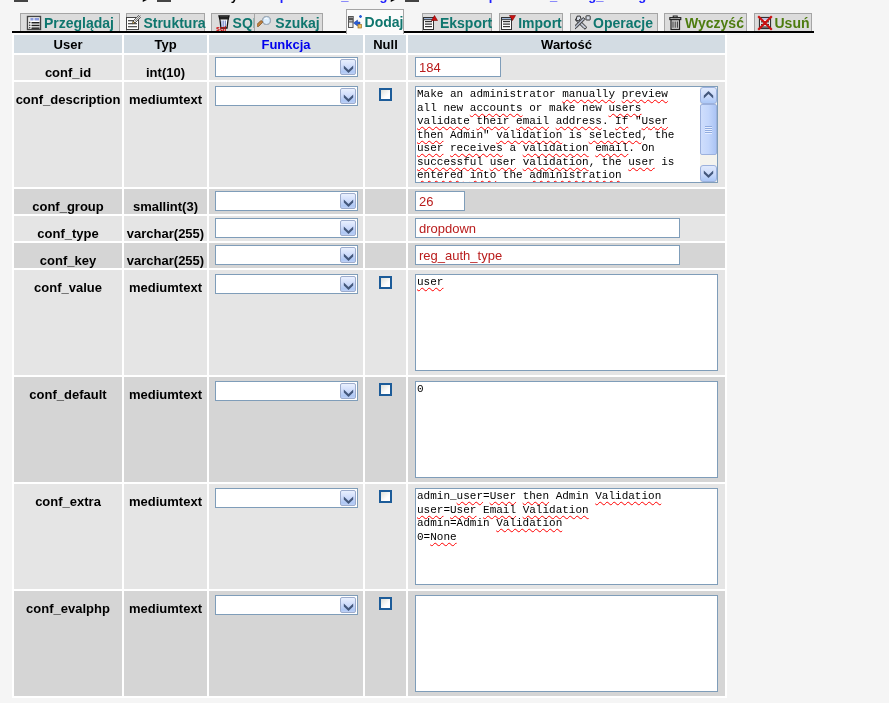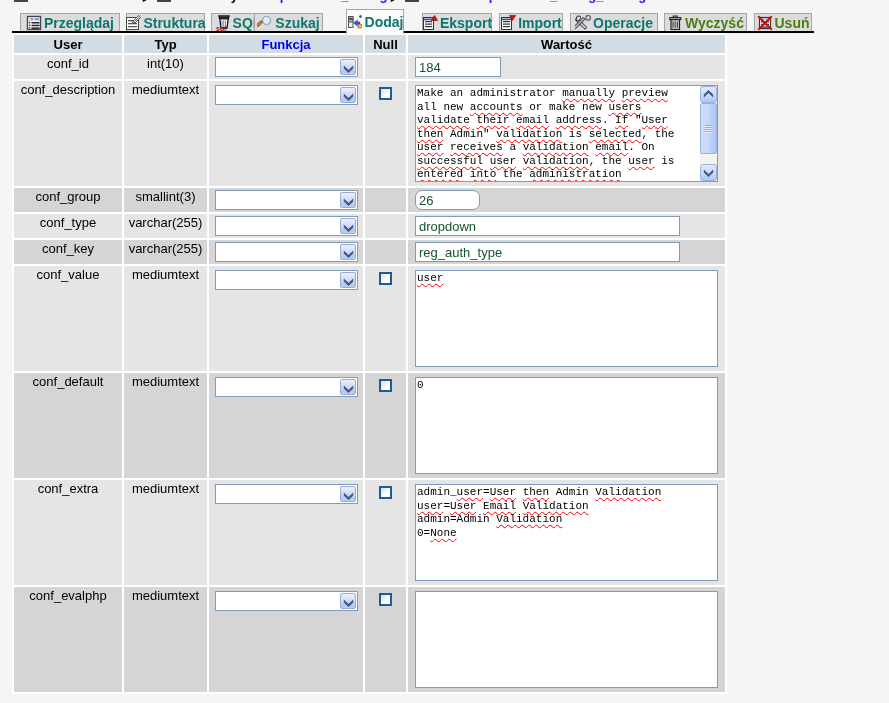--- a/index.html
+++ b/index.html
@@ -38,21 +38,21 @@
                background:#fff; table-layout:fixed; }
   table.grid col.c-pole { width:108px; } table.grid col.c-typ { width:83px; }
   table.grid col.c-fun { width:154px; } table.grid col.c-null { width:41px; }
   table.grid col.c-val { width:317px; }
   th { background:#d3dce3; height:18px; font-size:13px; font-weight:bold; color:#000;
        text-align:center; vertical-align:middle; }
   th .hlink { color:#0000ee; cursor:pointer; }
   td { vertical-align:top; font-size:13px; color:#000; }
   tr.light td { background:#e5e5e5; }
   tr.dark  td { background:#d5d5d5; }
-  td.c-label { text-align:center; padding-top:1px; line-height:15px; }
+  td.c-label { text-align:center; padding-top:10px; line-height:15px;font-weight:bold; }
   tr.short td { height:24px; }
   tr.tall  td { height:105px; }
   td.c-fun  { text-align:center; }
   td.c-null { text-align:center; }
   td.c-val  { padding-left:7px; }
 
   
   .sel { display:block; width:143px; height:20px; background:#fff;
          border:1px solid #7f9db9; position:relative; margin:2px auto 0; cursor:default; }
   tr.tall .sel { margin-top:4px; }
@@ -60,21 +60,21 @@
               background:linear-gradient(to bottom,#e9f0fe 0%,#d0ddfb 45%,#aec7f4 85%,#c0d2f6 100%);
               border:1px solid #9daccc; }
   .sel .btn svg { position:absolute; left:1px; top:3px; }
 
   
   .cb { display:block; width:13px; height:13px; margin:6px auto 0;
         border:2px solid #1d5c99; background:linear-gradient(135deg,#dedfd8 0%,#ffffff 65%); }
 
   
   input.txt { height:20px; border:1px solid #7f9db9; background:#fff; margin-top:2px;
-              font-family:"Liberation Sans", sans-serif; font-size:13px; color:#14532d;
+              font-family:"Liberation Sans", sans-serif; font-size:13px; color:#b91c1c;
               padding:0 0 0 3px; outline:none; display:block; }
 
   
   .ta { position:relative; width:303px; height:97px; margin-top:4px; background:#fff;
         border:1px solid #7f9db9; overflow:hidden; }
   .ta .content { position:absolute; left:0; top:0; right:0; bottom:0; padding:1px 12px 0 1px;
                  font-family:"Liberation Mono", monospace; font-size:11px; line-height:13.5px;
                  white-space:pre; color:#000; }
   .ta.hasbar .content { right:17px; }
   .sp { text-decoration:underline; text-decoration-style:wavy; text-decoration-color:#ff0000;
@@ -292,21 +292,21 @@
             <div class="sel">
               <span class="btn">
                 <svg width="13" height="11">
                   <path d="M1.8 2.4 L6.5 7.1 L11.2 2.4 L11.2 5.4 L6.5 10.1 L1.8 5.4 Z" fill="#44587c"></path>
                 </svg>
               </span>
             </div>
           </td>
           <td class="c-null"></td>
           <td class="c-val">
-            <input class="txt" type="text" value="26" style="width: 65px; border-radius: 7px;">
+            <input class="txt" type="text" value="26" style="width: 50px;">
           </td>
         </tr>
         <tr class="light short">
           <td class="c-label">conf_type</td>
           <td class="c-label">varchar(255)</td>
           <td class="c-fun">
             <div class="sel">
               <span class="btn">
                 <svg width="13" height="11">
                   <path d="M1.8 2.4 L6.5 7.1 L11.2 2.4 L11.2 5.4 L6.5 10.1 L1.8 5.4 Z" fill="#44587c"></path>

